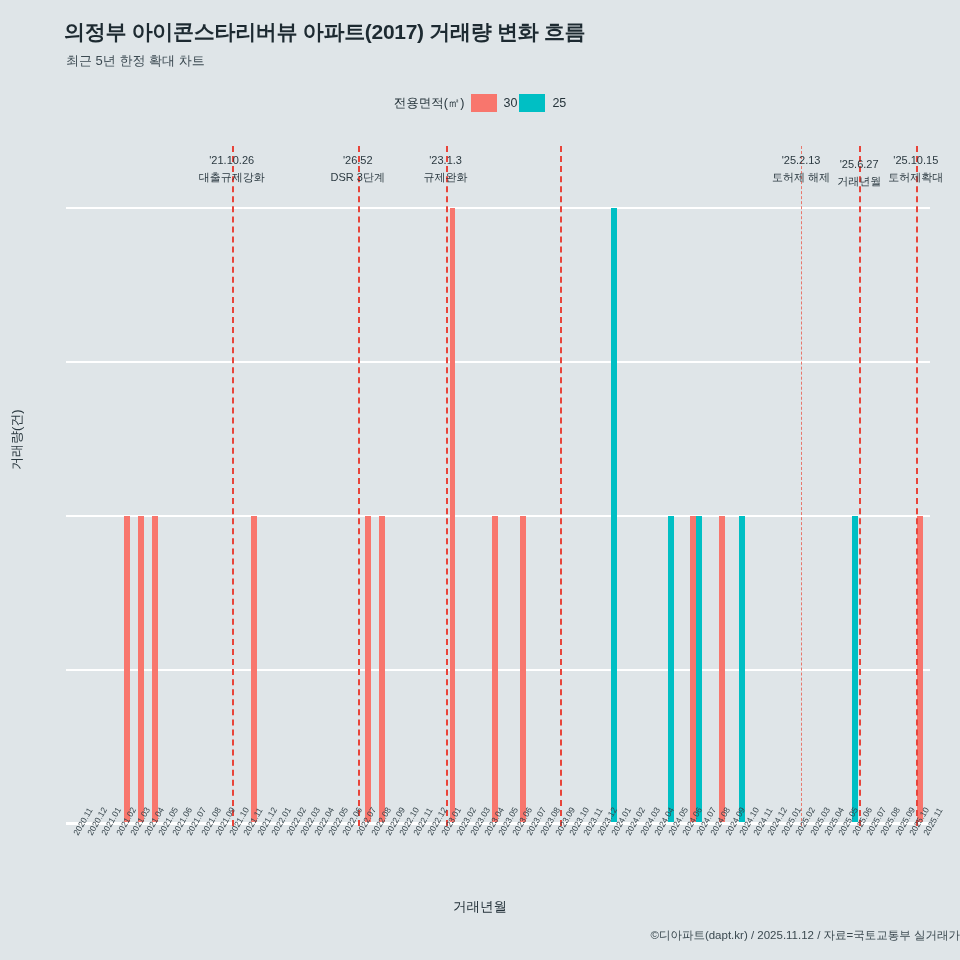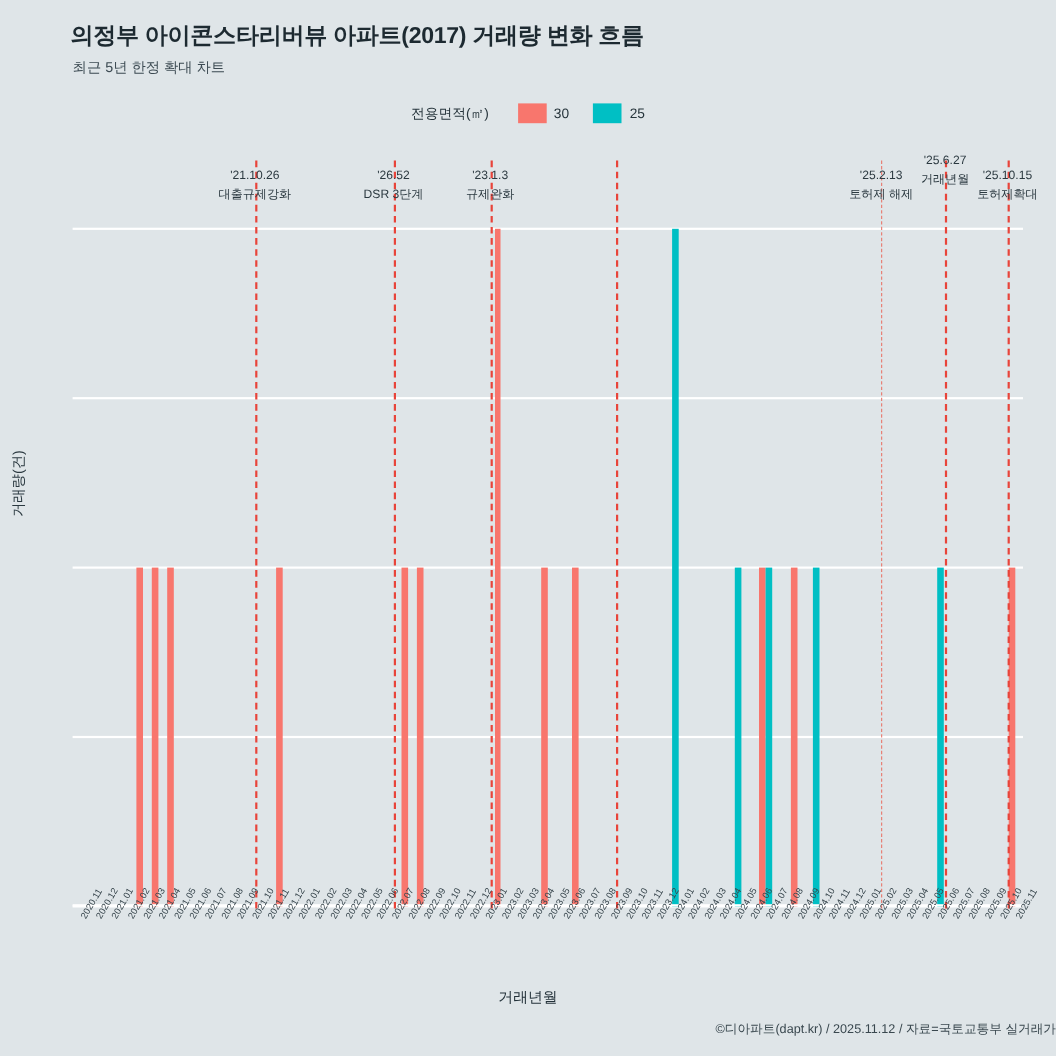--- a/index.html
+++ b/index.html
@@ -37,21 +37,21 @@
   }
   
   .legend {
     position: absolute;
     left: 0;
     top: 94px;
     width: 960px;
     display: flex;
     justify-content: center;
     align-items: center;
-    gap: 22px;
+    gap: 2px;
     font-size: 12.5px;
     color: #26343b;
   }
   .legend-title {
     margin-right: 4px;
   }
   .legend-item {
     display: flex;
     align-items: center;
     gap: 7px;
@@ -216,21 +216,21 @@
       <span class="event-name">DSR 3단계</span>
     </div>
     <div class="event-label" style="left: 385.593px; width: 120px; top: 152px;">
       <span class="event-date">'23.1.3</span>
       <span class="event-name">규제완화</span>
     </div>
     <div class="event-label" style="left: 741.108px; width: 120px; top: 152px;">
       <span class="event-date">'25.2.13</span>
       <span class="event-name">토허제 해제</span>
     </div>
-    <div class="event-label" style="left: 799.18px; width: 120px; top: 138px;">
+    <div class="event-label" style="left: 799.18px; width: 120px; top: 156px;">
       <span class="event-date">'25.6.27</span>
       <span class="event-name">거래년월</span>
     </div>
     <div class="event-label" style="left: 855.836px; width: 120px; top: 152px;">
       <span class="event-date">'25.10.15</span>
       <span class="event-name">토허제확대</span>
     </div>
     <div class="xtick" style="left: 71.082px; top: 832px;">2020.11</div>
     <div class="xtick" style="left: 85.2459px; top: 832px;">2020.12</div>
     <div class="xtick" style="left: 99.4098px; top: 832px;">2021.01</div>

